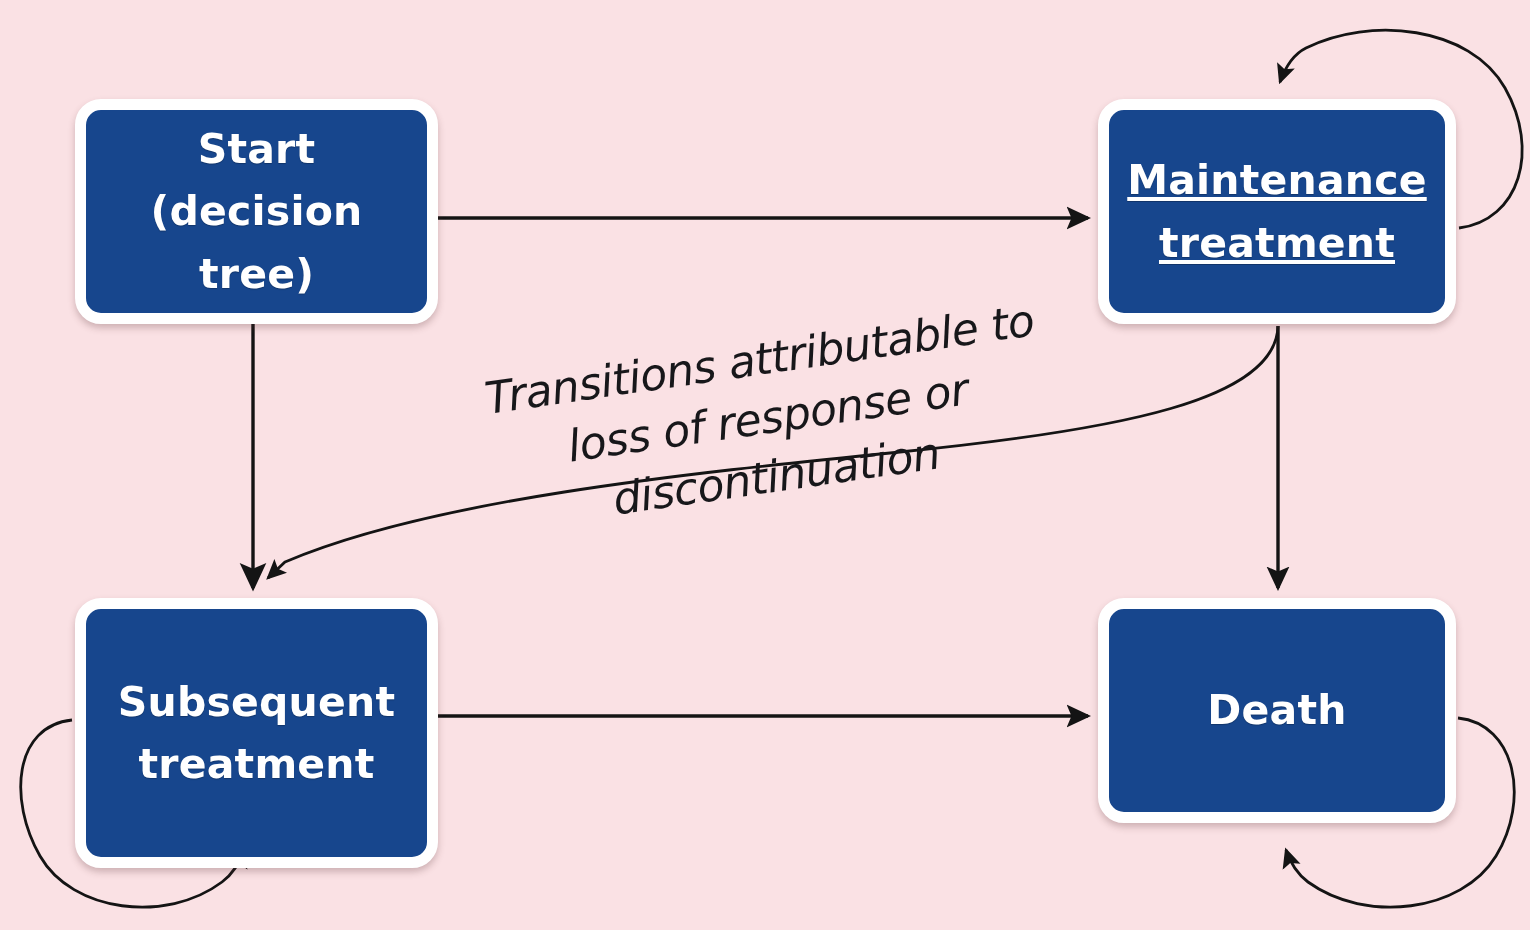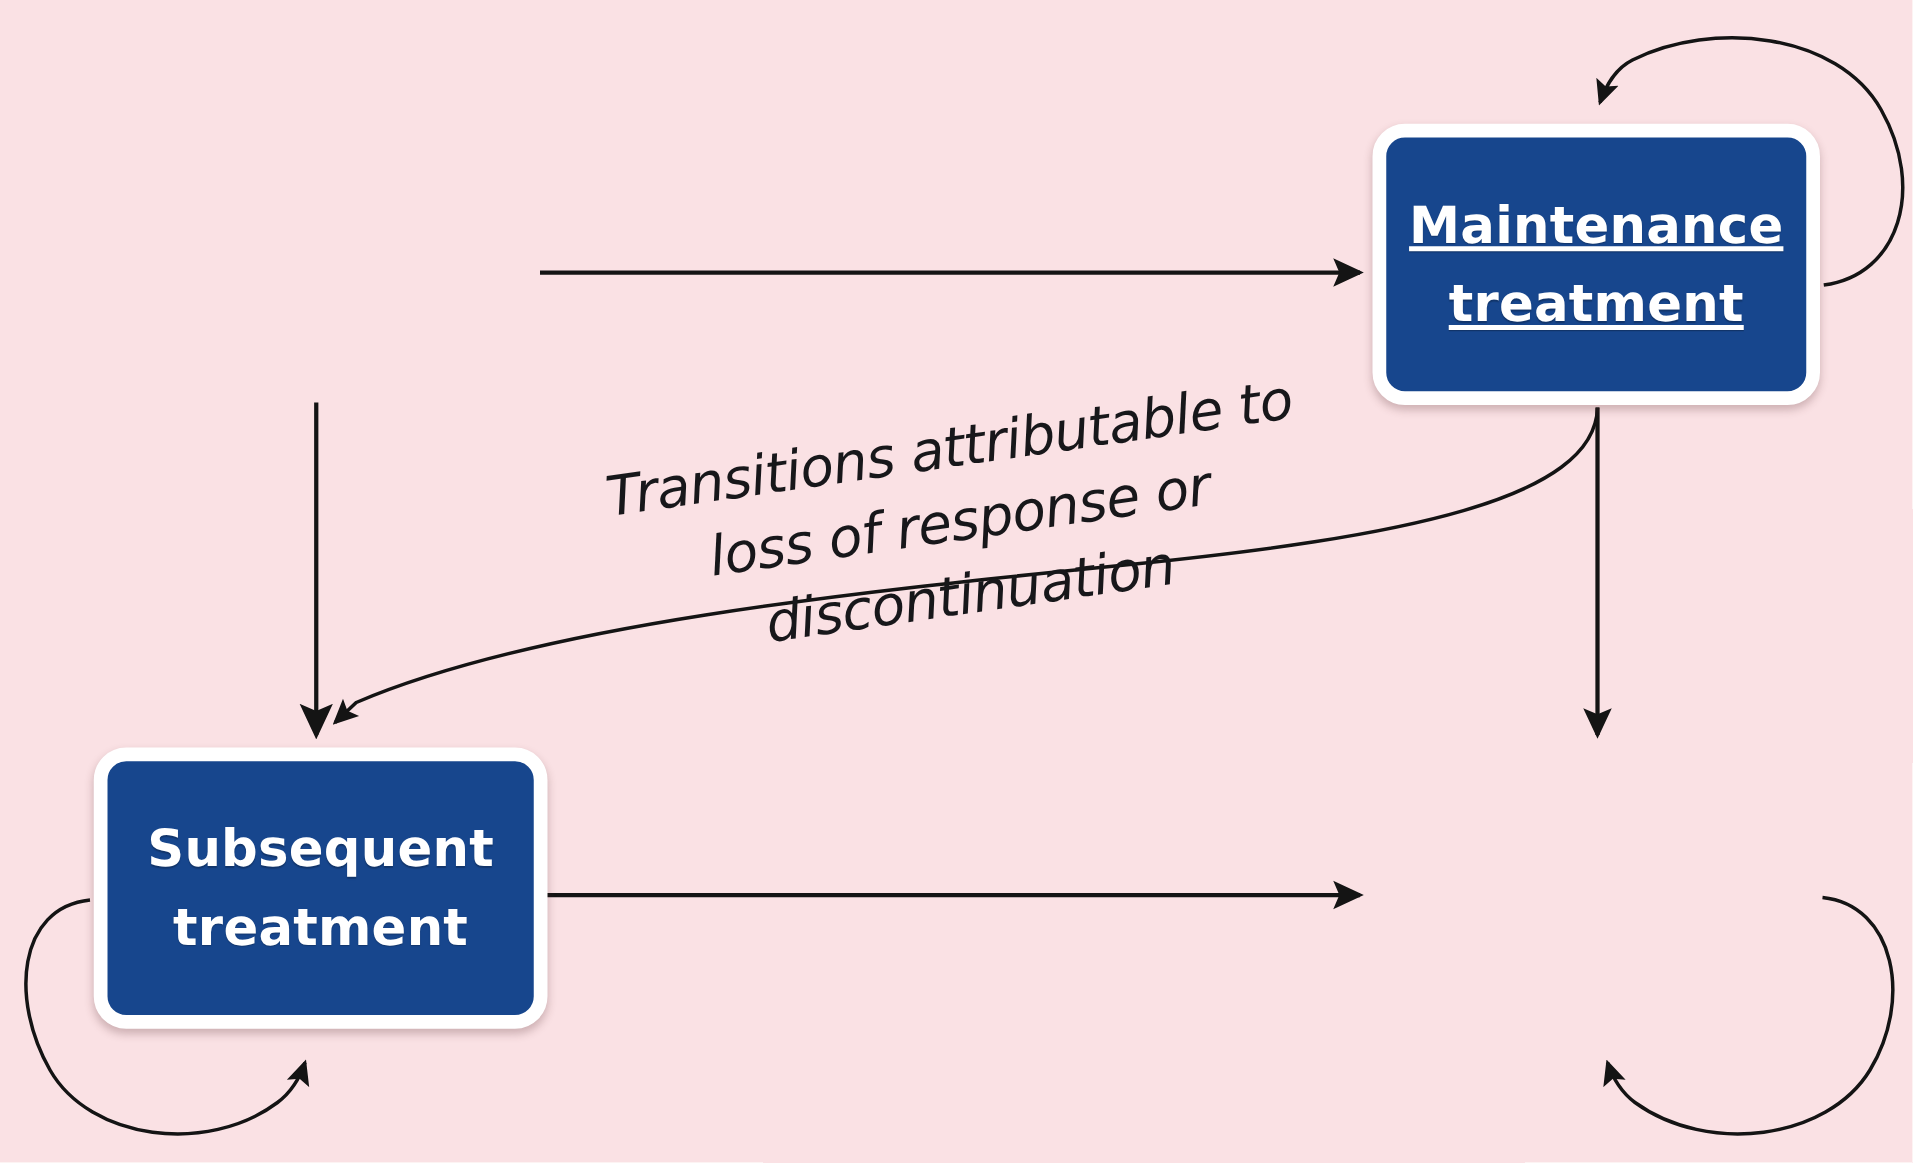--- a/index.html
+++ b/index.html
@@ -96,29 +96,37 @@
 
     <line x1="432" y1="716" x2="1088" y2="716" stroke="#141414" stroke-width="3.4" marker-end="url(#ah)"></line>
 
     <path d="M 1459 228 C 1520 220 1540 150 1505 88 C 1470 26 1370 16 1306 48 C 1292 55 1285 68 1280 82" fill="none" stroke="#141414" stroke-width="2.8" marker-end="url(#ah)"></path>
 
     <path d="M 72 720 C 14 726 8 800 40 856 C 72 912 166 924 222 882 C 234 873 240 862 244 850" fill="none" stroke="#141414" stroke-width="2.8" marker-end="url(#ah)"></path>
 
     <path d="M 1458 718 C 1516 724 1530 800 1496 856 C 1462 912 1366 924 1308 882 C 1296 873 1290 862 1286 850" fill="none" stroke="#141414" stroke-width="2.8" marker-end="url(#ah)"></path>
   </svg>
 
+  <div class="node" style="left:75px; top:99px; width:363px; height:225px;">
+    <span class="node-inner">Start
+(decision
+tree)</span>
+  </div>
 
   <div class="node" style="left:1098px; top:99px; width:358px; height:225px;text-decoration:underline;">
     <span class="node-inner">Maintenance
 treatment</span>
   </div>
 
-  <div class="node" style="left:75px; top:598px; width:363px; height:225px;">
+  <div class="node" style="left:75px; top:598px; width:363px; height:270px;">
     <span class="node-inner">Subsequent
 treatment</span>
   </div>
 
+  <div class="node" style="left:1098px; top:598px; width:358px; height:225px;">
+    <span class="node-inner">Death</span>
+  </div>
 
   <div id="edge-label">Transitions attributable to
 loss of response or
 discontinuation</div>
 
 </div>
 
 </body></html>

